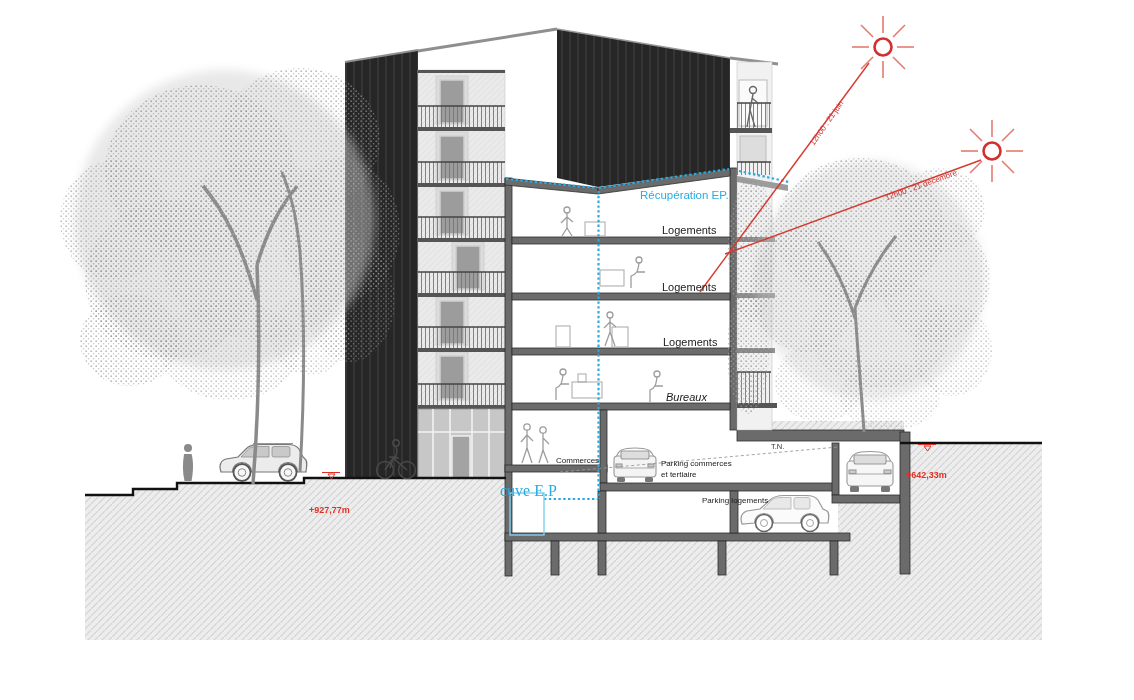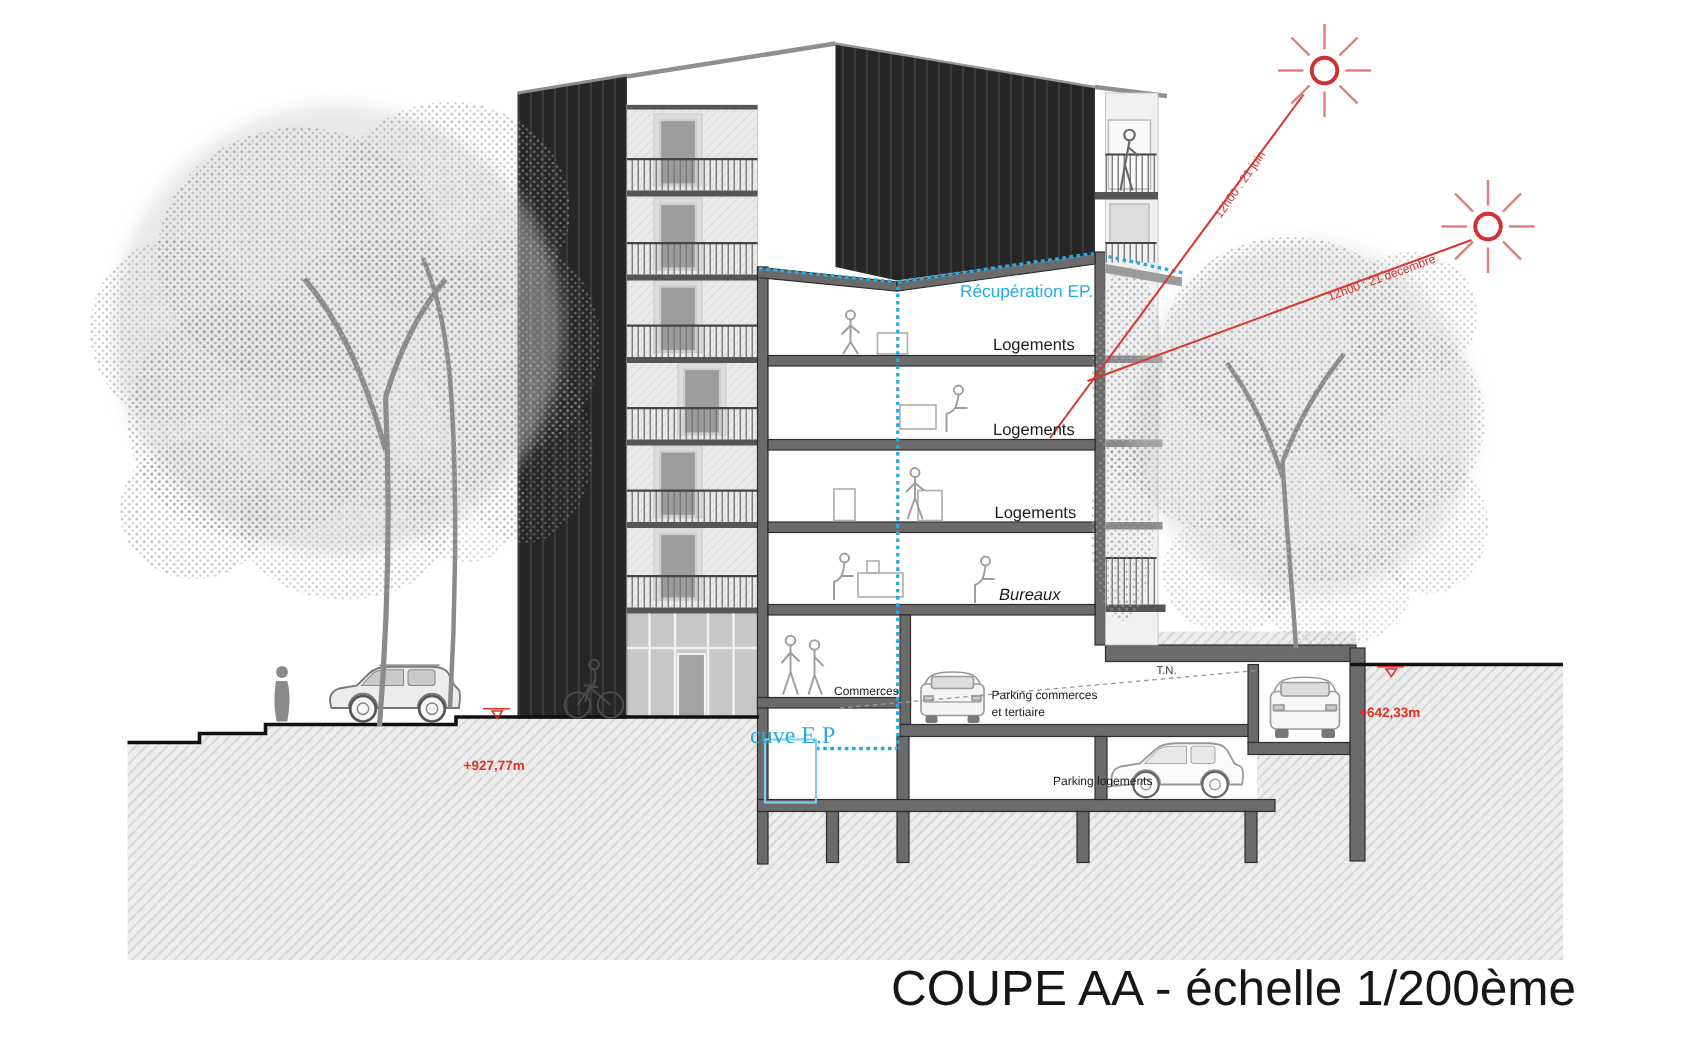--- a/index.html
+++ b/index.html
@@ -372,27 +372,26 @@
 </svg>
 
 <div class="lbl blue" style="left:612px;top:189px;font-size:11.5px;margin-left:28px;">Récupération EP.</div>
 
 <div class="lbl floor" style="left:662px;top:224px;">Logements</div>
 <div class="lbl floor" style="left:662px;top:281px;">Logements</div>
 <div class="lbl floor" style="left:663px;top:336px;">Logements</div>
 <div class="lbl floor" style="left:666px;top:391px;font-style:italic;">Bureaux</div>
 <div class="lbl small" style="left:556px;top:456px;">Commerces</div>
 <div class="lbl small wrap" style="left:661px;top:459px;width:76px;line-height:1.35;">Parking commerces et tertiaire</div>
-<div class="lbl small" style="left:663px;top:516px;padding-left:39px;">Parking logements</div>
+<div class="lbl small" style="left:663px;top:496px;padding-left:39px;">Parking logements</div>
 
 <div class="lbl blue" style="left:500px;top:482px;font-size:16px;font-family:Liberation Serif, serif;">cuve E.P</div>
 
 <div class="lbl" style="left:771px;top:442px;font-size:7.5px;color:#333;">T.N.</div>
 
 <div class="lbl red" style="left:309px;top:461px;font-size:9px;">+927,77m</div>
 <div class="lbl red" style="left:906px;top:426px;font-size:9px;">+642,33m</div>
 
 <div class="lbl sunlbl" style="left:808px;top:142px;font-size:8px;transform:rotate(-55deg);">12h00 : 21 juin</div>
 <div class="lbl sunlbl" style="left:884px;top:194px;font-size:8px;transform:rotate(-20deg);">12h00 : 21 décembre</div>
 
-<div class="lbl" id="title" style="left:594px;top:640px;">COUPE AA - échelle 1/200ème</div>
 
 </div>
 
 </body></html>

